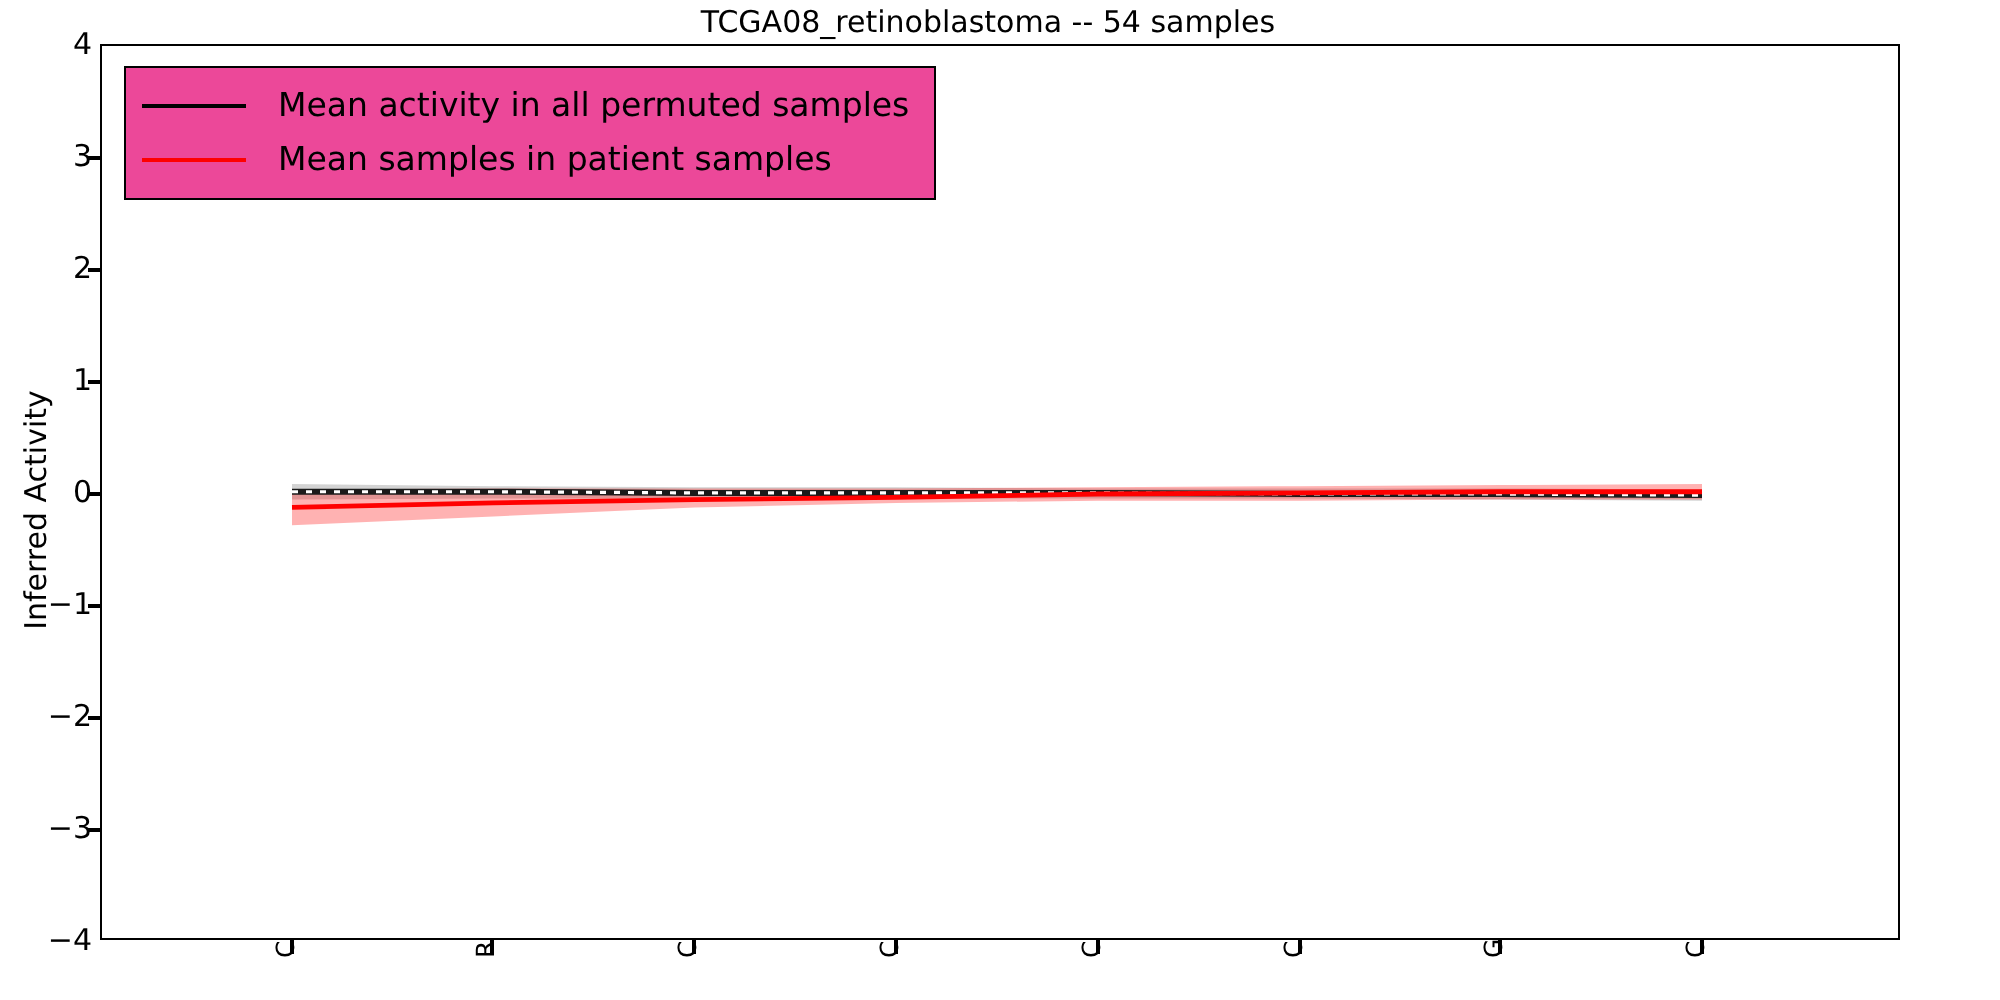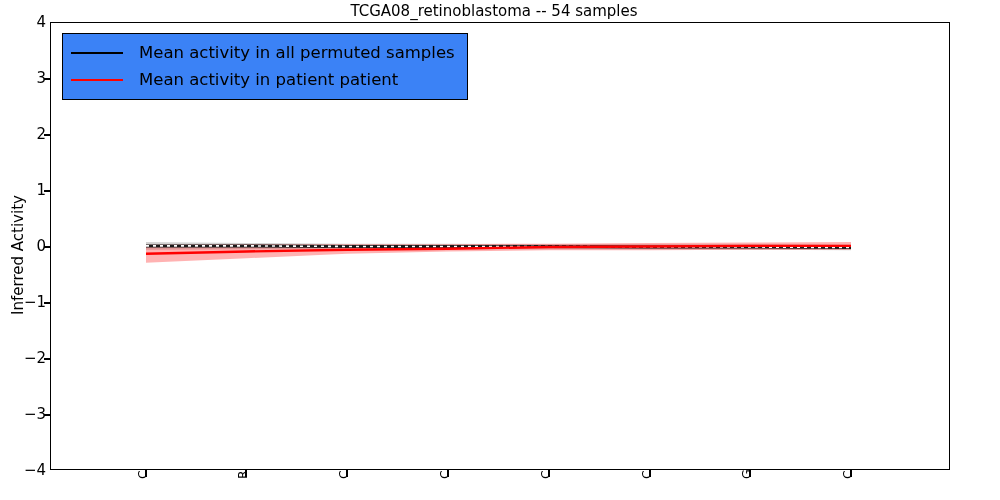--- a/index.html
+++ b/index.html
@@ -105,21 +105,21 @@
     text-align: center;
     font-size: 14px;
     color: #000000;
   }
   
   #legend {
     position: absolute;
     left: 62px;
     top: 33px;
     border: 1.2px solid #000000;
-    background: #3b82f6;
+    background: #ec4899;
     padding: 5px 12px 6px 8px;
     box-sizing: border-box;
   }
   .legend-row {
     display: flex;
     align-items: center;
     height: 27px;
   }
   .legend-swatch {
     width: 52px;
@@ -204,17 +204,17 @@
     </div>
   </div>
 
   <div id="legend">
     <div class="legend-row">
       <span class="legend-swatch" style="border-top-color:#000000"></span>
       <span class="legend-text">Mean activity in all permuted samples</span>
     </div>
     <div class="legend-row">
       <span class="legend-swatch" style="border-top-color:#ff0000"></span>
-      <span class="legend-text">Mean activity in patient patient</span>
+      <span class="legend-text">Mean samples in patient samples</span>
     </div>
   </div>
 
 </div>
 
 </body></html>

